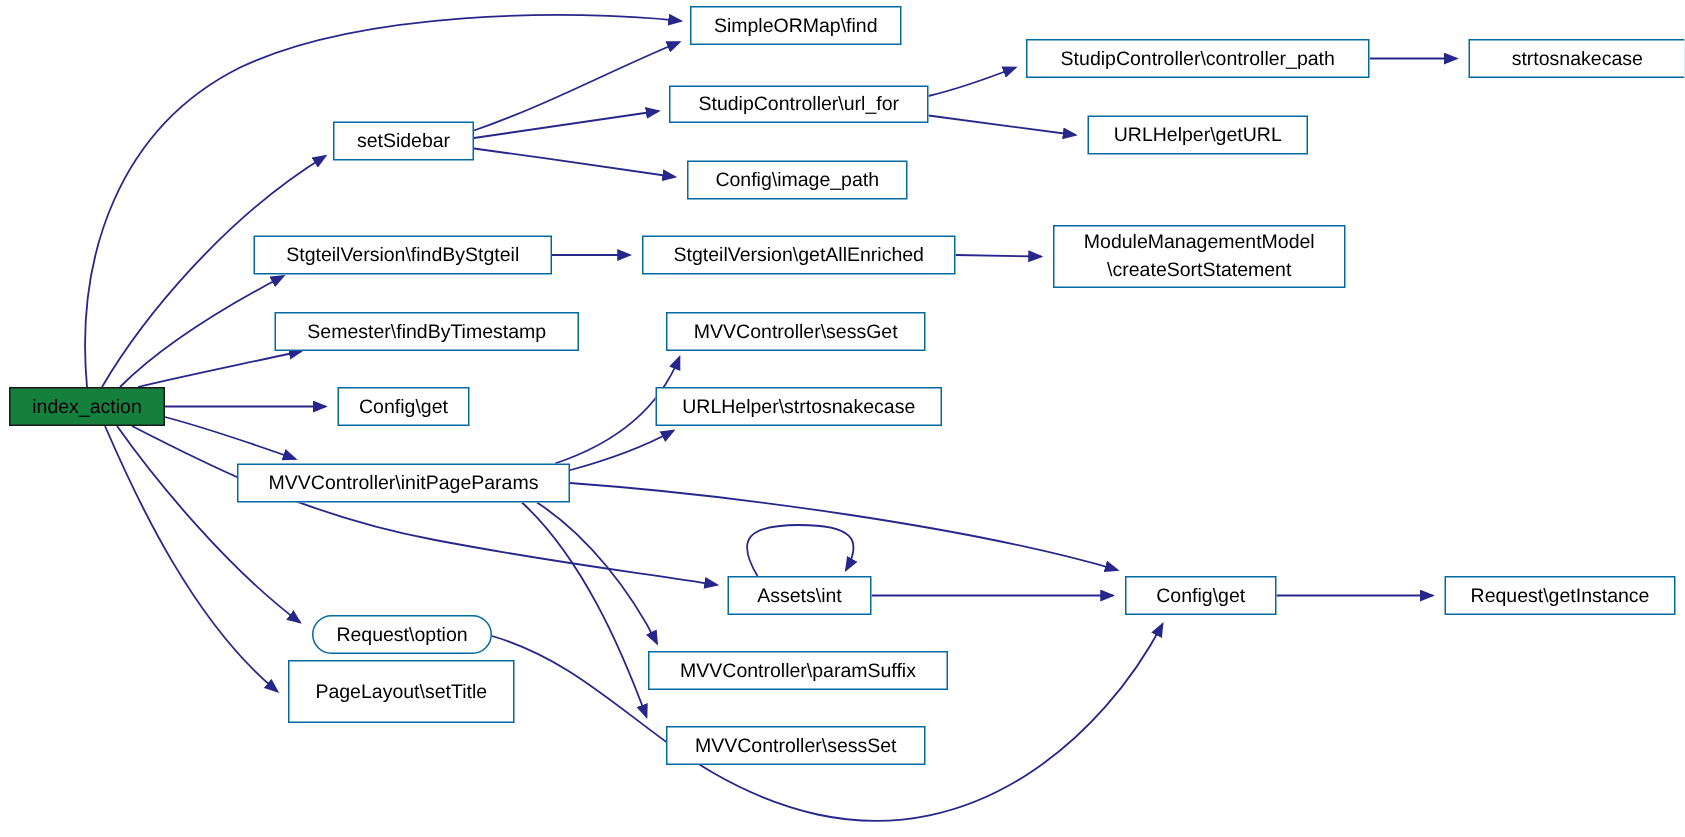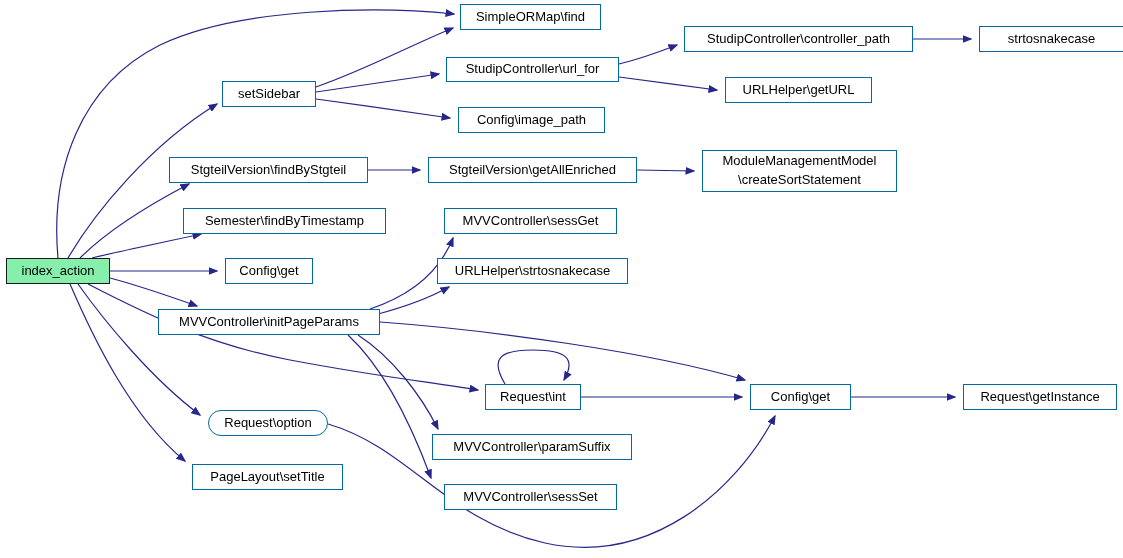--- a/index.html
+++ b/index.html
@@ -20,21 +20,21 @@
     font-size:13px;
     line-height:1.45;
     display:flex;
     align-items:center;
     justify-content:center;
     text-align:center;
     white-space:pre-line;
     cursor:pointer;
   }
   .node.highlight{
-    background:#86efac;
+    background:#15803d;
     border-color:#1a1a1a;
     cursor:default;
   }
   path.edge{
     fill:none;
     stroke-width:1.2px;
   }
 </style>
 </head>
 <body>
@@ -86,21 +86,21 @@
       <div class="node" style="left: 458px; top: 107px; width: 147px; height: 26px;"><span>Config\image_path</span></div>
       <div class="node" style="left: 169px; top: 157px; width: 199px; height: 26px;"><span>StgteilVersion\findByStgteil</span></div>
       <div class="node" style="left: 428px; top: 157px; width: 209px; height: 26px;"><span>StgteilVersion\getAllEnriched</span></div>
       <div class="node" style="left: 702px; top: 150px; width: 195px; height: 42px;"><span>ModuleManagementModel
 \createSortStatement</span></div>
       <div class="node" style="left: 167px; top: 208px; width: 203px; height: 26px; margin-left: 16px;"><span>Semester\findByTimestamp</span></div>
       <div class="node" style="left: 444px; top: 208px; width: 173px; height: 26px;"><span>MVVController\sessGet</span></div>
       <div class="node" style="left: 225px; top: 258px; width: 88px; height: 26px;"><span>Config\get</span></div>
       <div class="node" style="left: 437px; top: 258px; width: 191px; height: 26px;"><span>URLHelper\strtosnakecase</span></div>
       <div class="node" style="left: 158px; top: 309px; width: 222px; height: 26px;"><span>MVVController\initPageParams</span></div>
-      <div class="node" style="left: 485px; top: 384px; width: 96px; height: 26px;"><span>Request\int</span></div>
+      <div class="node" style="left: 485px; top: 384px; width: 96px; height: 26px;"><span>Assets\int</span></div>
       <div class="node" style="left: 750px; top: 384px; width: 101px; height: 26px;"><span>Config\get</span></div>
       <div class="node" style="left: 963px; top: 384px; width: 154px; height: 26px;"><span>Request\getInstance</span></div>
       <div class="node" style="left: 208px; top: 410px; width: 120px; height: 26px; border-radius: 13px;"><span>Request\option</span></div>
       <div class="node" style="left: 432px; top: 434px; width: 200px; height: 26px; text-align: center;"><span>MVVController\paramSuffix</span></div>
-      <div class="node" style="left: 192px; top: 464px; width: 151px; height: 26px;"><span>PageLayout\setTitle</span></div>
+      <div class="node" style="left: 192px; top: 440px; width: 151px; height: 42px;"><span>PageLayout\setTitle</span></div>
       <div class="node" style="left: 444px; top: 484px; width: 173px; height: 26px;"><span>MVVController\sessSet</span></div>
     </div>
 </div>
 
 </body></html>

